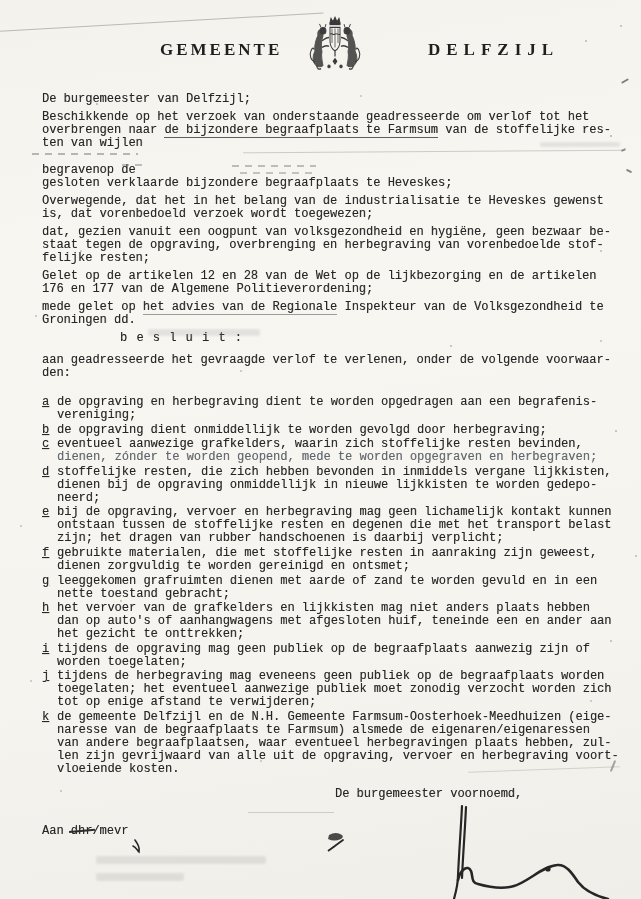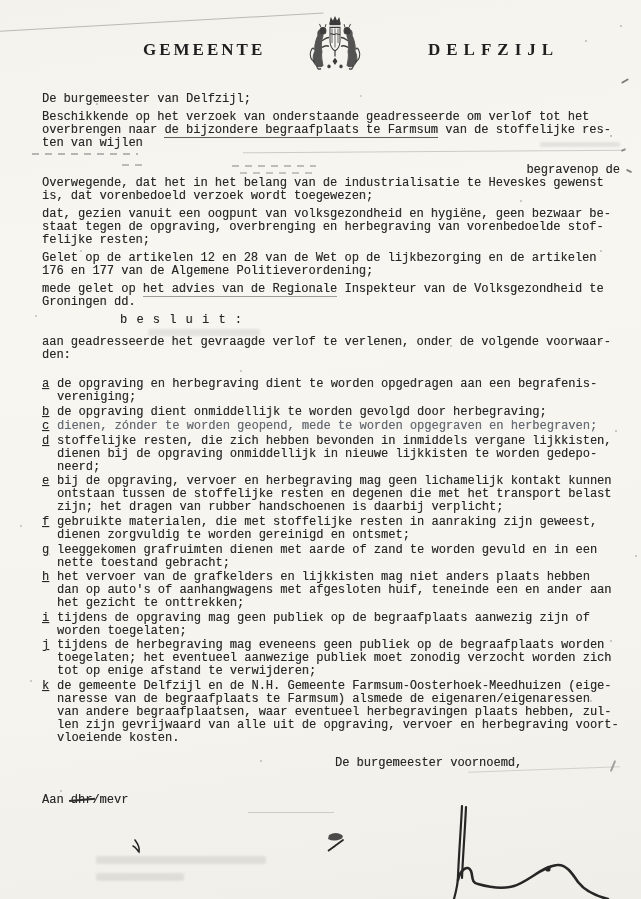--- a/index.html
+++ b/index.html
@@ -2,31 +2,31 @@
 <html><head>
 <meta charset="utf-8">
 <style>
   html,body{margin:0;padding:0;background:#dedede;}
   .page{position:relative;width:641px;height:899px;overflow:hidden;
     background:linear-gradient(172deg,#f3f2ed 0%,#f7f6f1 28%,#f5f4ef 70%,#efeee8 100%);
     font-family:"Liberation Mono","DejaVu Sans Mono",monospace;color:#262626;}
   
   .hdr-org,.hdr-place{position:absolute;top:40px;font-family:"Liberation Serif","DejaVu Serif",serif;
     font-weight:600;font-size:17px;color:#1f1f1f;}
-  .hdr-org{left:143px;letter-spacing:3px;}
+  .hdr-org{left:160px;letter-spacing:3px;}
   .hdr-place{left:428px;letter-spacing:6px;}
   .emblem{position:absolute;left:302px;top:14px;}
   
   .bodytext{position:absolute;left:42px;top:93px;width:592px;font-size:12px;line-height:13px;
     text-shadow:0.3px 0.3px 0.2px rgba(30,30,30,0.38);}
   .para,.line,.txt{white-space:pre-line;}
   .para{margin:0 0 5px 0;}
   .salutation{margin:0 0 5px 0;}
   .p1{margin-bottom:14px;}
-  .row-between{display:flex;justify-content:flex-end;padding-right:14px;margin:0;font-family:Liberation Mono, monospace;}
+  .row-between{display:flex;justify-content:flex-start;padding-right:14px;margin:0;font-family:Liberation Mono, monospace;}
   .uline{border-bottom:1px solid rgba(55,55,55,0.8);}
   .uline2{border-bottom:1px solid rgba(95,95,95,0.6);}
   .besluit{margin:3px 0 9px 78px;letter-spacing:1px;}
   .p6{margin-bottom:16px;}
   .li{position:relative;padding-left:15px;margin-bottom:1.6px;}
   .li .letter{position:absolute;left:0;top:0;text-decoration:underline;}
   .faded{color:rgba(76,84,98,0.78);filter:blur(0.35px);}
   .closing-place{margin:14px 0 0 293px;}
   .closing-signer{margin:12px 0 0 293px;}
   .addressee{margin:24px 0 0 0;}
@@ -99,37 +99,39 @@
 
   <div class="bodytext">
     <p class="line salutation">De burgemeester van Delfzijl;</p>
     <p class="para p1"><span>Beschikkende op het verzoek van onderstaande geadresseerde om verlof tot het
 overbrengen naar </span><span class="uline">de bijzondere begraafplaats te Farmsum</span><span> van de stoffelijke res-
 ten van wijlen</span></p>
     <div class="row-between">
         <span>begraven</span>
         <span>op de</span>
       </div>
+    <p class="para">gesloten verklaarde bijzondere begraafplaats te Heveskes;</p>
     <p class="para">Overwegende, dat het in het belang van de industrialisatie te Heveskes gewenst
 is, dat vorenbedoeld verzoek wordt toegewezen;</p>
     <p class="para">dat, gezien vanuit een oogpunt van volksgezondheid en hygiëne, geen bezwaar be-
 staat tegen de opgraving, overbrenging en herbegraving van vorenbedoelde stof-
 felijke resten;</p>
     <p class="para">Gelet op de artikelen 12 en 28 van de Wet op de lijkbezorging en de artikelen
 176 en 177 van de Algemene Politieverordening;</p>
     <p class="para"><span>mede gelet op </span><span class="uline2">het advies van de Regionale</span><span> Inspekteur van de Volksgezondheid te
 Groningen dd.</span></p>
     <p class="line besluit">b e s l u i t :</p>
     <p class="para p6">aan geadresseerde het gevraagde verlof te verlenen, onder de volgende voorwaar-
 den:</p>
 
     <div class="li"><span class="letter">a</span><span class="txt">de opgraving en herbegraving dient te worden opgedragen aan een begrafenis-
 vereniging;</span></div>
     <div class="li"><span class="letter">b</span><span class="txt">de opgraving dient onmiddellijk te worden gevolgd door herbegraving;</span></div>
-    <div class="li"><span class="letter">c</span><span class="txt faded">dienen, zónder te worden geopend, mede te worden opgegraven en herbegraven;</span></div>
+    <div class="li"><span class="letter">c</span><span class="txt">eventueel aanwezige grafkelders, waarin zich stoffelijke resten bevinden,
+</span><span class="txt faded">dienen, zónder te worden geopend, mede te worden opgegraven en herbegraven;</span></div>
     <div class="li"><span class="letter">d</span><span class="txt">stoffelijke resten, die zich hebben bevonden in inmiddels vergane lijkkisten,
 dienen bij de opgraving onmiddellijk in nieuwe lijkkisten te worden gedepo-
 neerd;</span></div>
     <div class="li"><span class="letter">e</span><span class="txt">bij de opgraving, vervoer en herbegraving mag geen lichamelijk kontakt kunnen
 ontstaan tussen de stoffelijke resten en degenen die met het transport belast
 zijn; het dragen van rubber handschoenen is daarbij verplicht;</span></div>
     <div class="li"><span class="letter">f</span><span class="txt">gebruikte materialen, die met stoffelijke resten in aanraking zijn geweest,
 dienen zorgvuldig te worden gereinigd en ontsmet;</span></div>
     <div class="li"><span class="letter">g</span><span class="txt">leeggekomen grafruimten dienen met aarde of zand te worden gevuld en in een
 nette toestand gebracht;</span></div>

